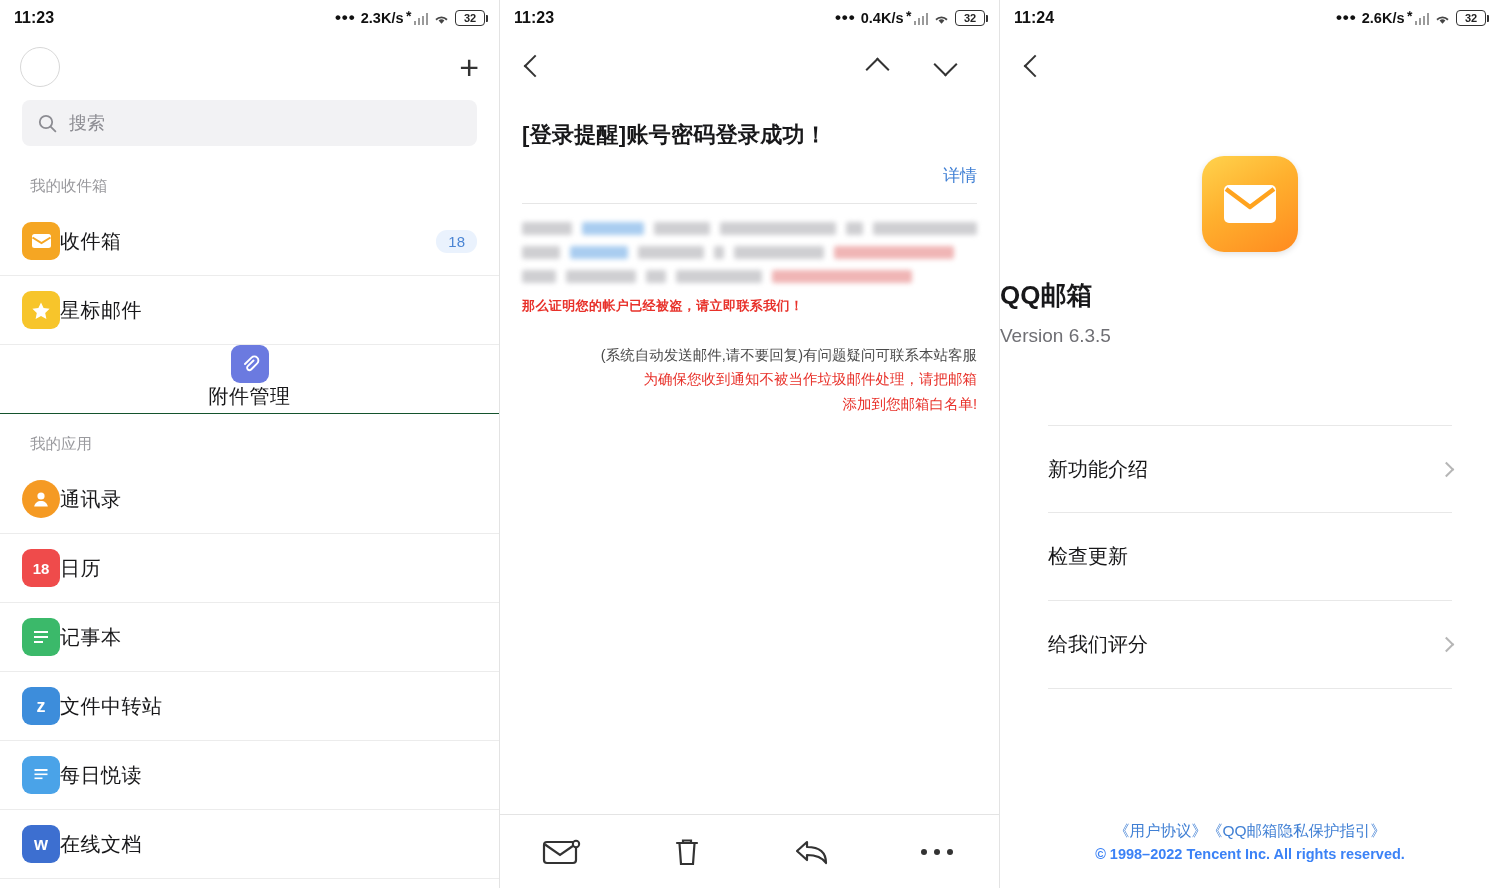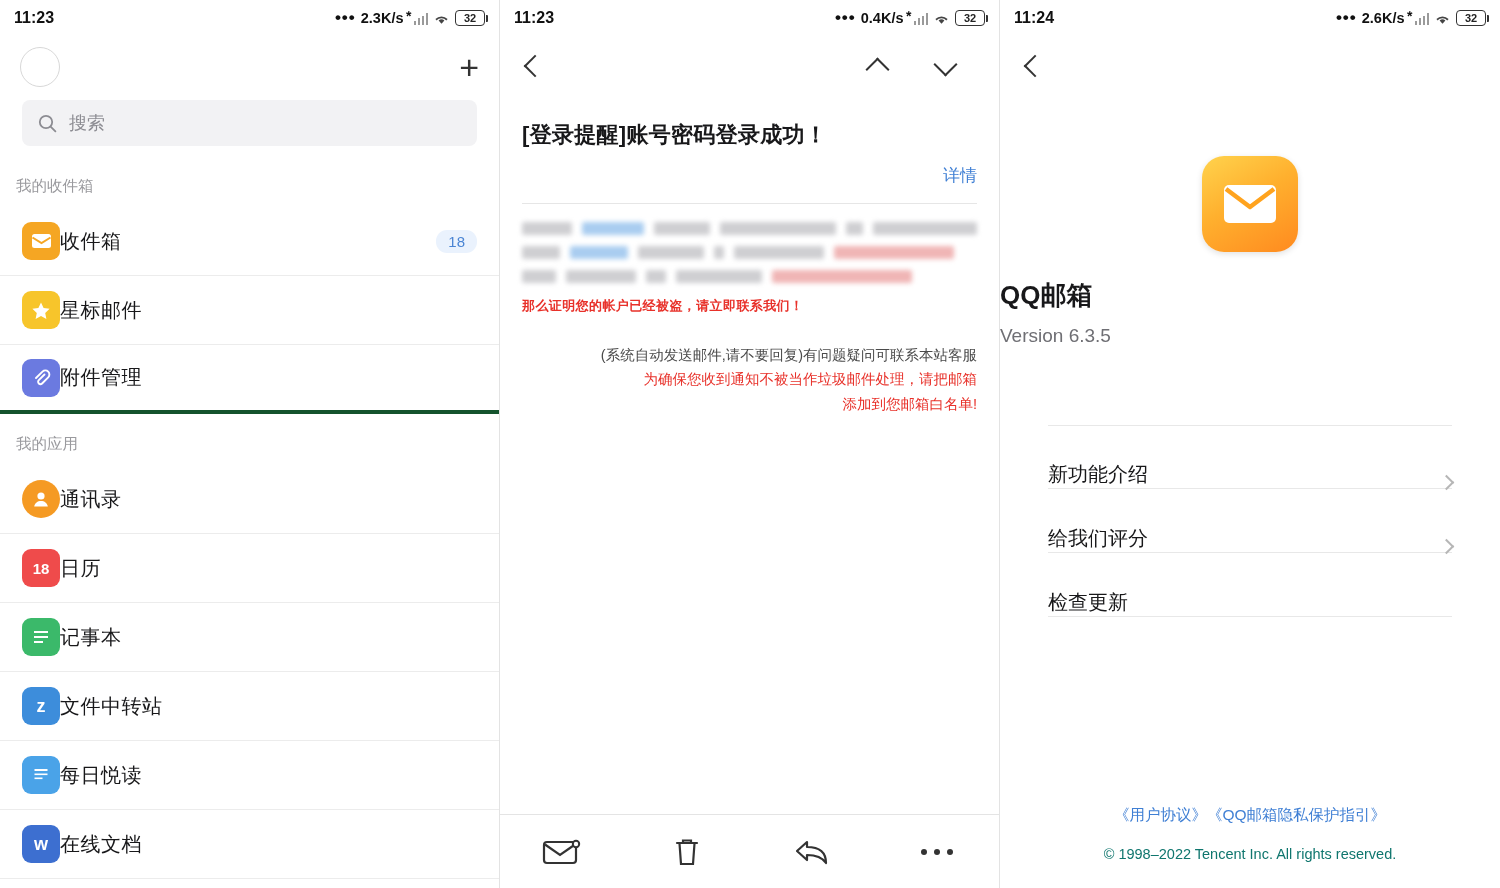--- a/index.html
+++ b/index.html
@@ -75,27 +75,27 @@
   .search-wrap { padding: 2px 22px 10px 22px; }
   .search-box {
     height: 46px; background: #f2f2f4; border-radius: 8px;
     display: flex; align-items: center; padding: 0 16px; gap: 12px; font-family: Liberation Mono, monospace;
   }
   .search-ico { width: 19px; height: 19px; }
   .search-ph { color: #8c8c92; font-size: 18px; }
 
   
   .section-title {
-    padding: 20px 22px 10px 16px; font-size: 15.5px; color: #9a9a9e;
+    padding: 20px 22px 10px 30px; font-size: 15.5px; color: #9a9a9e;
   }
   .list-row {
     display: flex; align-items: center; height: 69px; padding: 0 22px;
     border-bottom: 1px solid #ececec; position: relative;
   }
-  .group-end { border-bottom: 4px solid #14532d; }
+  .group-end { border-bottom: 1px solid #14532d; flex-direction: column; }
   .row-icon {
     width: 38px; height: 38px; border-radius: 9px; flex: 0 0 38px;
     display: flex; align-items: center; justify-content: center;
     color: #fff; font-size: 18px; font-weight: bold;
   }
   .row-label { font-size: 20px; color: #18181a; letter-spacing: .5px; }
   .row-badge {
     margin-left: auto; background: #eaf2fd; color: #4b85d4;
     font-size: 15px; border-radius: 11px; padding: 3px 12px; font-weight: 500;
   }
@@ -138,36 +138,36 @@
   .app-icon {
     width: 96px; height: 96px; border-radius: 22px; margin: 0 auto;
     background: linear-gradient(150deg, #ffd34d 0%, #ffb02e 45%, #ff8a1f 100%);
     display: flex; align-items: center; justify-content: center;
     box-shadow: 0 2px 6px rgba(0,0,0,.12);
   }
   .app-name { font-size: 26px; font-weight: bold; color: #18181a; margin-top: 26px; }
   .app-ver { font-size: 19px; color: #6f6f74; margin-top: 12px; }
   .about-list { margin-top: 78px; padding: 0 48px; }
   .about-row {
-    height: 64px; display: flex; align-items: flex-end;
+    height: 88px; display: flex; align-items: center;
     border-bottom: 1px solid #e8e8e8; font-size: 20px; color: #18181a; gap: 42px;
   }
   .about-row:first-child { border-top: 1px solid #e8e8e8; }
   .about-row.last { border-bottom: 1px solid #e8e8e8; }
   .chev-right {
     margin-left: auto; width: 11px; height: 11px;
     border-right: 2.2px solid #b6b6b6; border-top: 2.2px solid #b6b6b6;
     transform: rotate(45deg);
   }
   .about-foot {
     position: absolute; bottom: 26px; left: 0; width: 100%; text-align: center;
   }
   .agree-link { color: #3f7fd4; font-size: 15.5px; }
   .copy1 { color: #9d9da2; font-size: 14.5px; margin-top: 12px; }
-  .copy2 { color: #0f766e; font-size: 14.5px; margin-top: 20px; }
+  .copy2 { color: #3b82f6; font-size: 14.5px; margin-top: 4px; font-weight: bold; }
 </style>
 </head>
 <body>
 
 <div class="screens">
 
   <div class="panel panel-1">
 
     <div class="statusbar">
       <span class="time">11:23</span>
@@ -428,27 +428,27 @@
       </div>
       <div class="app-name">QQ邮箱</div>
       <div class="app-ver">Version 6.3.5</div>
     </div>
 
     <div class="about-list">
       <div class="about-row">
         <span>新功能介绍</span>
         <span class="chev-right"></span>
       </div>
+      <div class="about-row last">
+        <span>检查更新</span>
+      </div>
       <div class="about-row">
         <span>给我们评分</span>
         <span class="chev-right"></span>
       </div>
-      <div class="about-row last">
-        <span>检查更新</span>
-      </div>
     </div>
 
     <div class="about-foot">
       <div class="agree-link">《用户协议》《QQ邮箱隐私保护指引》</div>
       <div class="copy2">© 1998–2022 Tencent Inc. All rights reserved.</div>
     </div>
   </div>
 
 </div>
 

